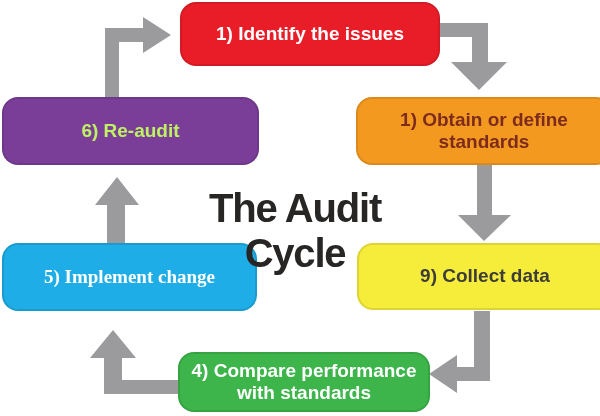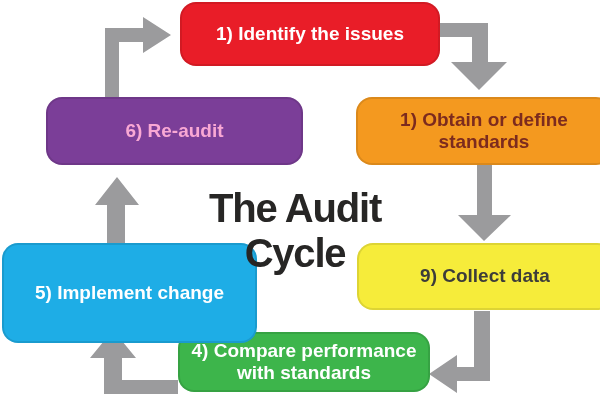--- a/index.html
+++ b/index.html
@@ -18,22 +18,22 @@
     text-align:center;
     font-weight:bold;
     font-size:19px;
     line-height:1.16;
     white-space:pre-line;
     box-shadow:inset 0 0 0 2px rgba(0,0,0,0.10);
   }
   .step1{left:180px;top:2px;width:244px;height:64px;padding:0 8px;}
   .step2{left:356px;top:97px;width:240px;height:68px;padding:0 8px;}
   .step3{left:357px;top:243px;width:240px;height:67px;padding:0 8px;}
-  .step4{left:178px;top:332px;width:244px;height:60px;padding:0 4px;}
-  .step5{left:2px;top:243px;width:239px;height:68px;padding:16px 8px;}
+  .step4{left:178px;top:352px;width:244px;height:60px;padding:0 4px;}
+  .step5{left:2px;top:243px;width:239px;height:68px;padding:0 8px;font-family:Liberation Serif, serif;}
   .step6{left:2px;top:97px;width:241px;height:68px;padding:0 8px;}
   .title{
     position:absolute;
     left:175px;top:186px;width:240px;
     text-align:center;
     font-size:40px;
     font-weight:bold;
     letter-spacing:-1.2px;
   }
 </style>
@@ -72,19 +72,19 @@
 
   <div class="box step4" style="background-color: rgb(61, 181, 75); color: rgb(255, 255, 255);">
     <span>4) Compare performance
 with standards</span>
   </div>
 
   <div class="box step5" style="background-color: rgb(30, 173, 230); color: rgb(255, 255, 255);">
     <span>5) Implement change</span>
   </div>
 
-  <div class="box step6" style="background-color: rgb(123, 62, 152); color: #f9a8d4; margin-left: 44px;">
+  <div class="box step6" style="background-color: rgb(123, 62, 152); color: #bef264;">
     <span>6) Re-audit</span>
   </div>
 
   <div class="title" style="color: rgb(39, 38, 37);">The Audit Cycle</div>
 
 </div>
 
 </body></html>

